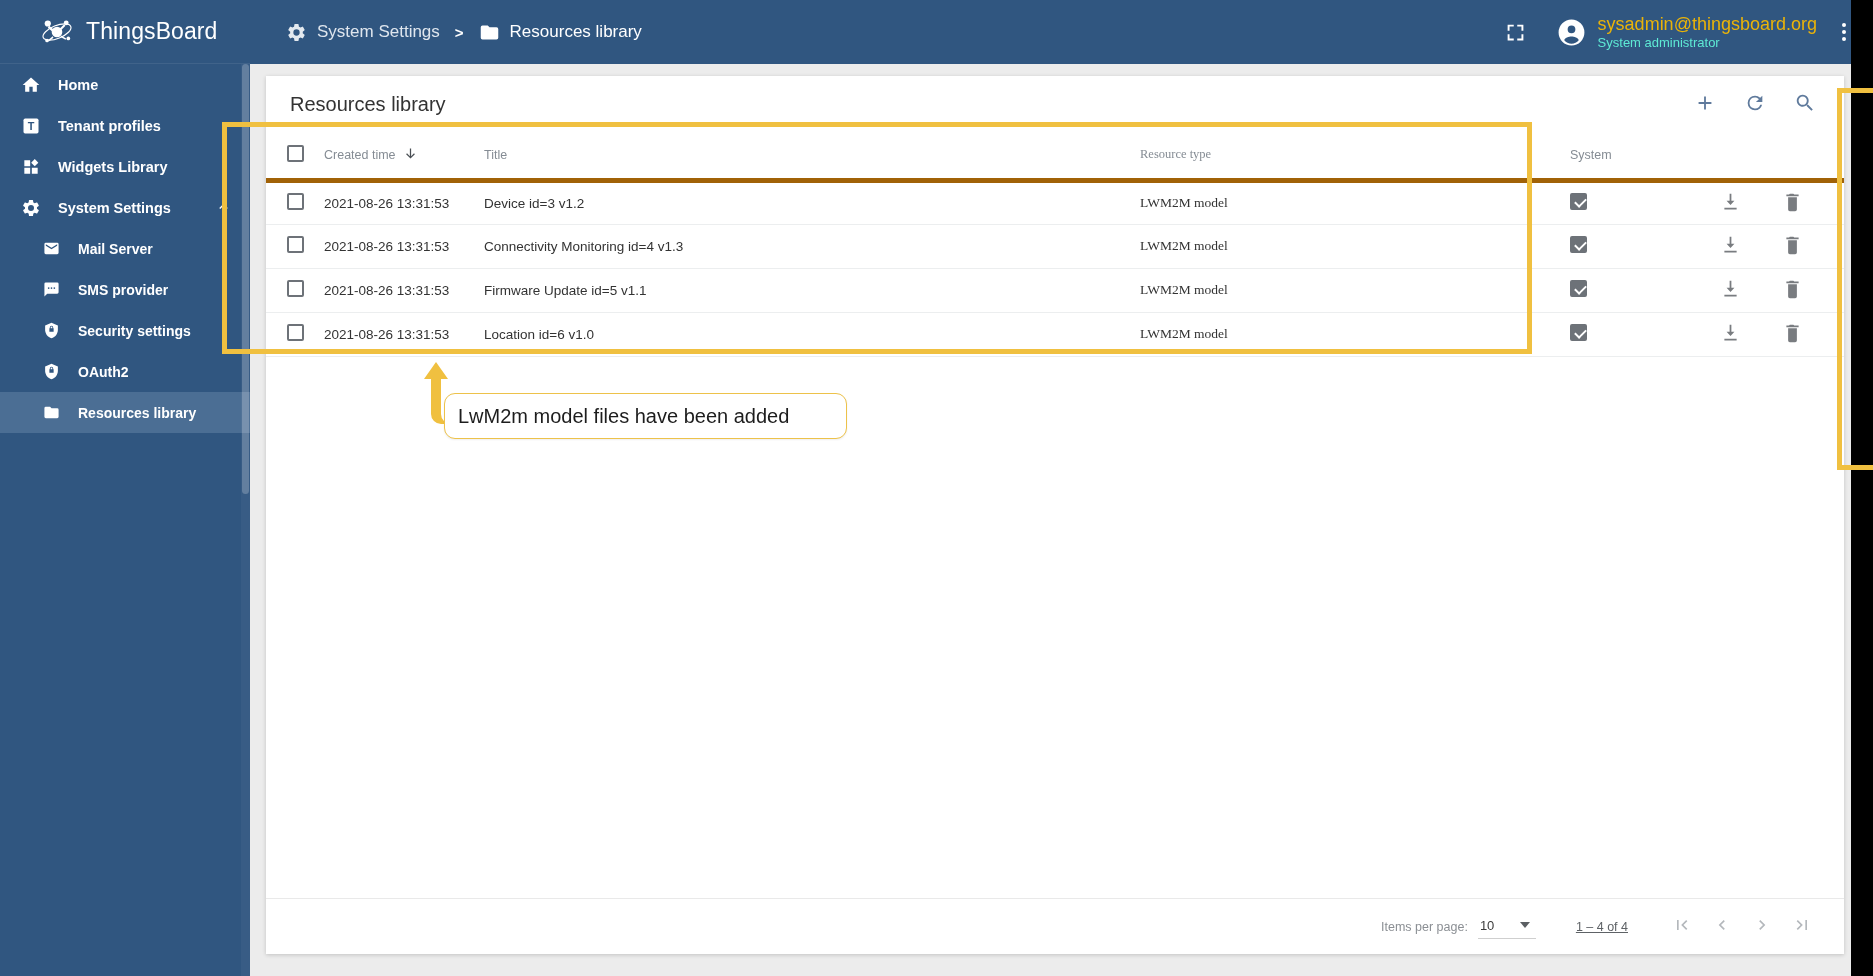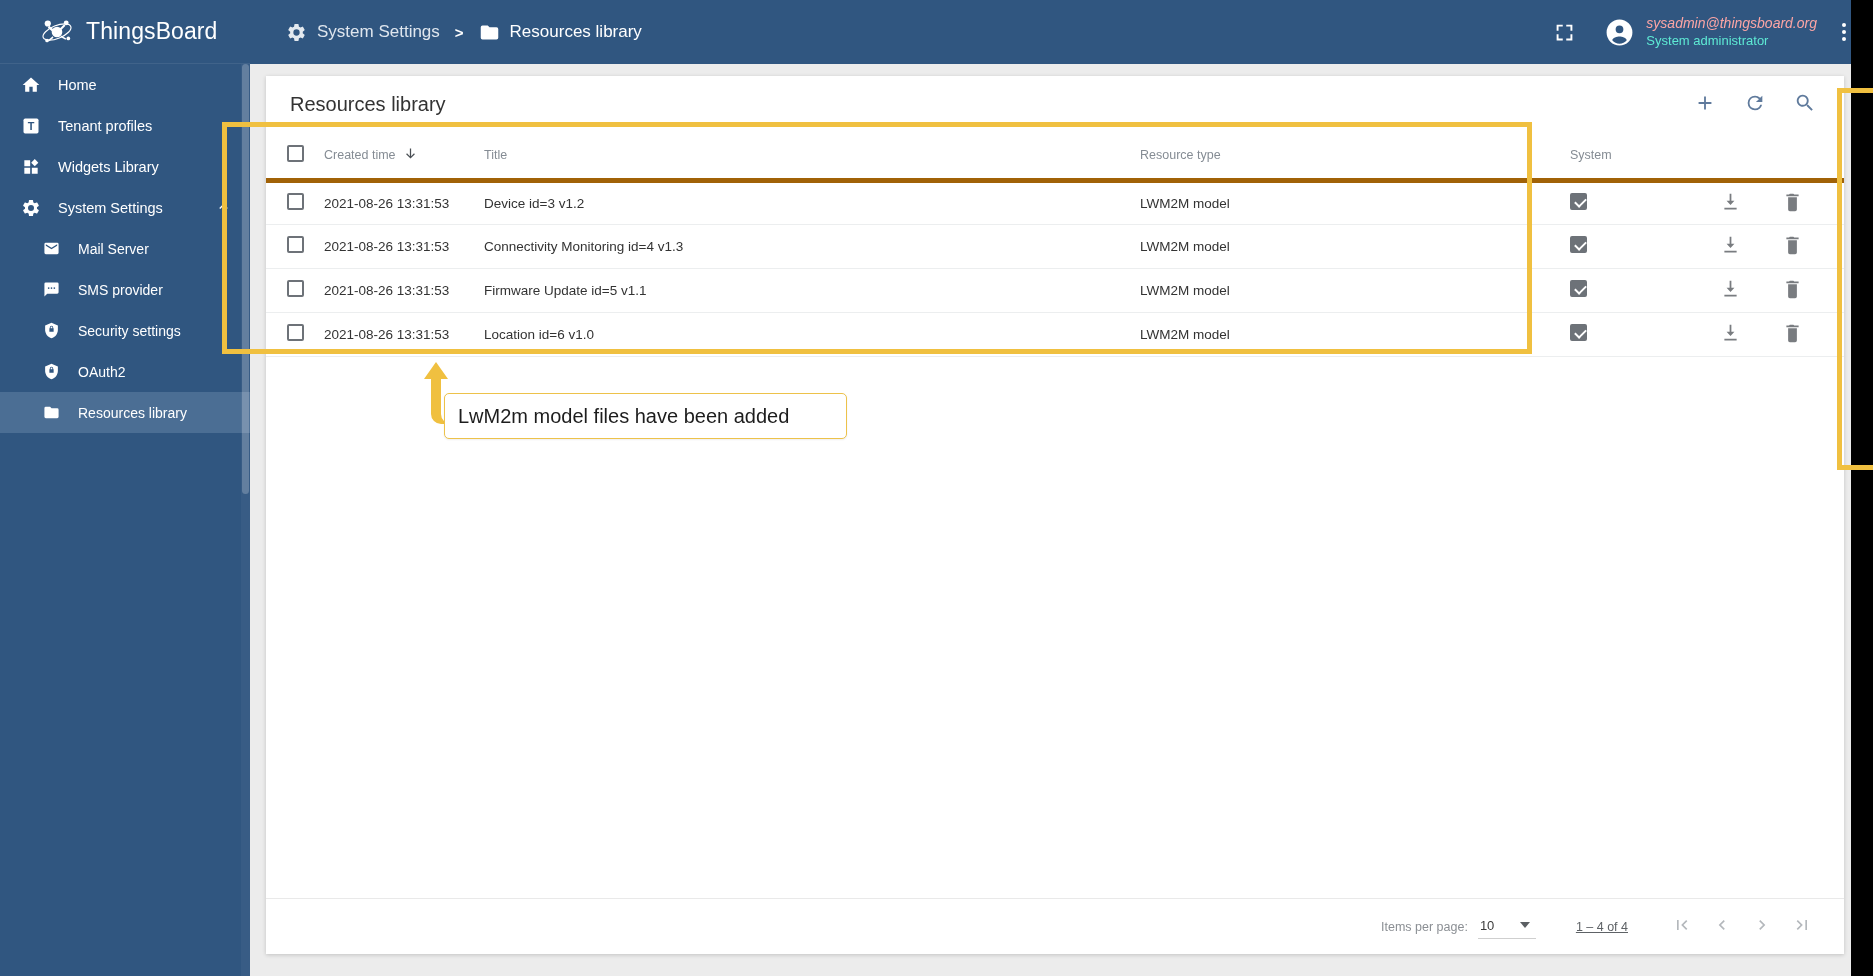--- a/index.html
+++ b/index.html
@@ -48,21 +48,21 @@
     position: relative;
   }
   .nav-item .ico {
     width: 22px; height: 22px; flex: 0 0 22px;
     display: flex; align-items: center; justify-content: center;
   }
   .nav-item .ico svg { width: 20px; height: 20px; fill: #fff; }
   .nav-item.sub { padding-left: 40px; font-size: 14px; }
   .nav-item.sub .ico svg { width: 17px; height: 17px; }
   .nav-item.active { background: #4b6e94; }
-  .nav-label { white-space: nowrap; }
+  .nav-label { white-space: nowrap; font-weight: bold; }
   .nav-expander { position: absolute; right: 18px; top: 50%; transform: translateY(-50%); }
   .nav-expander svg { width: 17px; height: 17px; fill: #fff; }
 
   
   .side-scroll {
     position: absolute; right: 0; top: 64px;
     width: 9px; height: 912px;
     background: rgba(255,255,255,.04);
   }
   .side-scroll i {
@@ -92,21 +92,21 @@
   .topbar-right {
     margin-left: auto; display: flex; align-items: center;
     gap: 0; padding-right: 14px;
   }
   .tb-btn { width: 44px; height: 44px; display: flex; align-items: center; justify-content: center; cursor: pointer; }
   .tb-btn svg { width: 21px; height: 21px; fill: #fff; }
   .user-block { display: flex; align-items: center; gap: 11px; margin: 0 12px 0 18px; cursor: pointer; }
   .avatar { width: 31px; height: 31px; }
   .avatar svg { width: 31px; height: 31px; fill: #ffffff; }
   .user-text { line-height: 1.25; }
-  .user-email { font-size: 14px; color: #fca5a5; font-style: italic; }
+  .user-email { font-size: 18px; color: #eab308; }
   .user-role { font-size: 13px; color: #5eead4; }
   .kebab { width: 30px; height: 44px; display: flex; flex-direction: column; align-items: center; justify-content: center; gap: 3px; cursor: pointer; }
   .kebab span { width: 4px; height: 4px; border-radius: 50%; background: #fff; display:block; }
 
   
   .content {
     position: absolute; left: 250px; top: 64px;
     width: 1623px; height: 912px;
     background: #ececec;
     overflow: hidden;
@@ -146,21 +146,21 @@
   tbody td {
     height: 44px;
     font-size: 13.5px; color: #333;
     padding: 0;
     border-bottom: 1px solid #eceeef;
     vertical-align: middle;
   }
   .c-check { width: 58px; padding-left: 21px !important; }
   .c-created { width: 160px; }
   .c-title { width: auto; }
-  .c-type { width: 430px; }
+  .c-type { width: 430px; font-family: Liberation Serif, serif; }
   .c-system { width: 150px; }
   .c-act1 { width: 62px; }
   .c-act2 { width: 62px; }
 
   .sort-head { display: inline-flex; align-items: center; gap: 7px; }
   .sort-head svg { width: 15px; height: 15px; fill: #4a4f54; }
 
   .cb {
     width: 17px; height: 17px;
     border: 2px solid #6d7278;
@@ -213,21 +213,21 @@
     border: 5px solid #f0c040;
     pointer-events: none;
     z-index: 30;
   }
   .callout {
     position: absolute;
     left: 444px; top: 393px;
     width: 403px; height: 46px;
     background: #ffffff;
     border: 1.5px solid #edc24a;
-    border-radius: 5px;
+    border-radius: 11px;
     display: flex; align-items: center;
     padding-left: 13px;
     font-size: 20px; color: #1d1d1d;
     z-index: 31;
     box-shadow: 0 1px 2px rgba(0,0,0,.07);
   }
   .arrow-anno {
     position: absolute;
     left: 418px; top: 362px;
     width: 38px; height: 62px;

